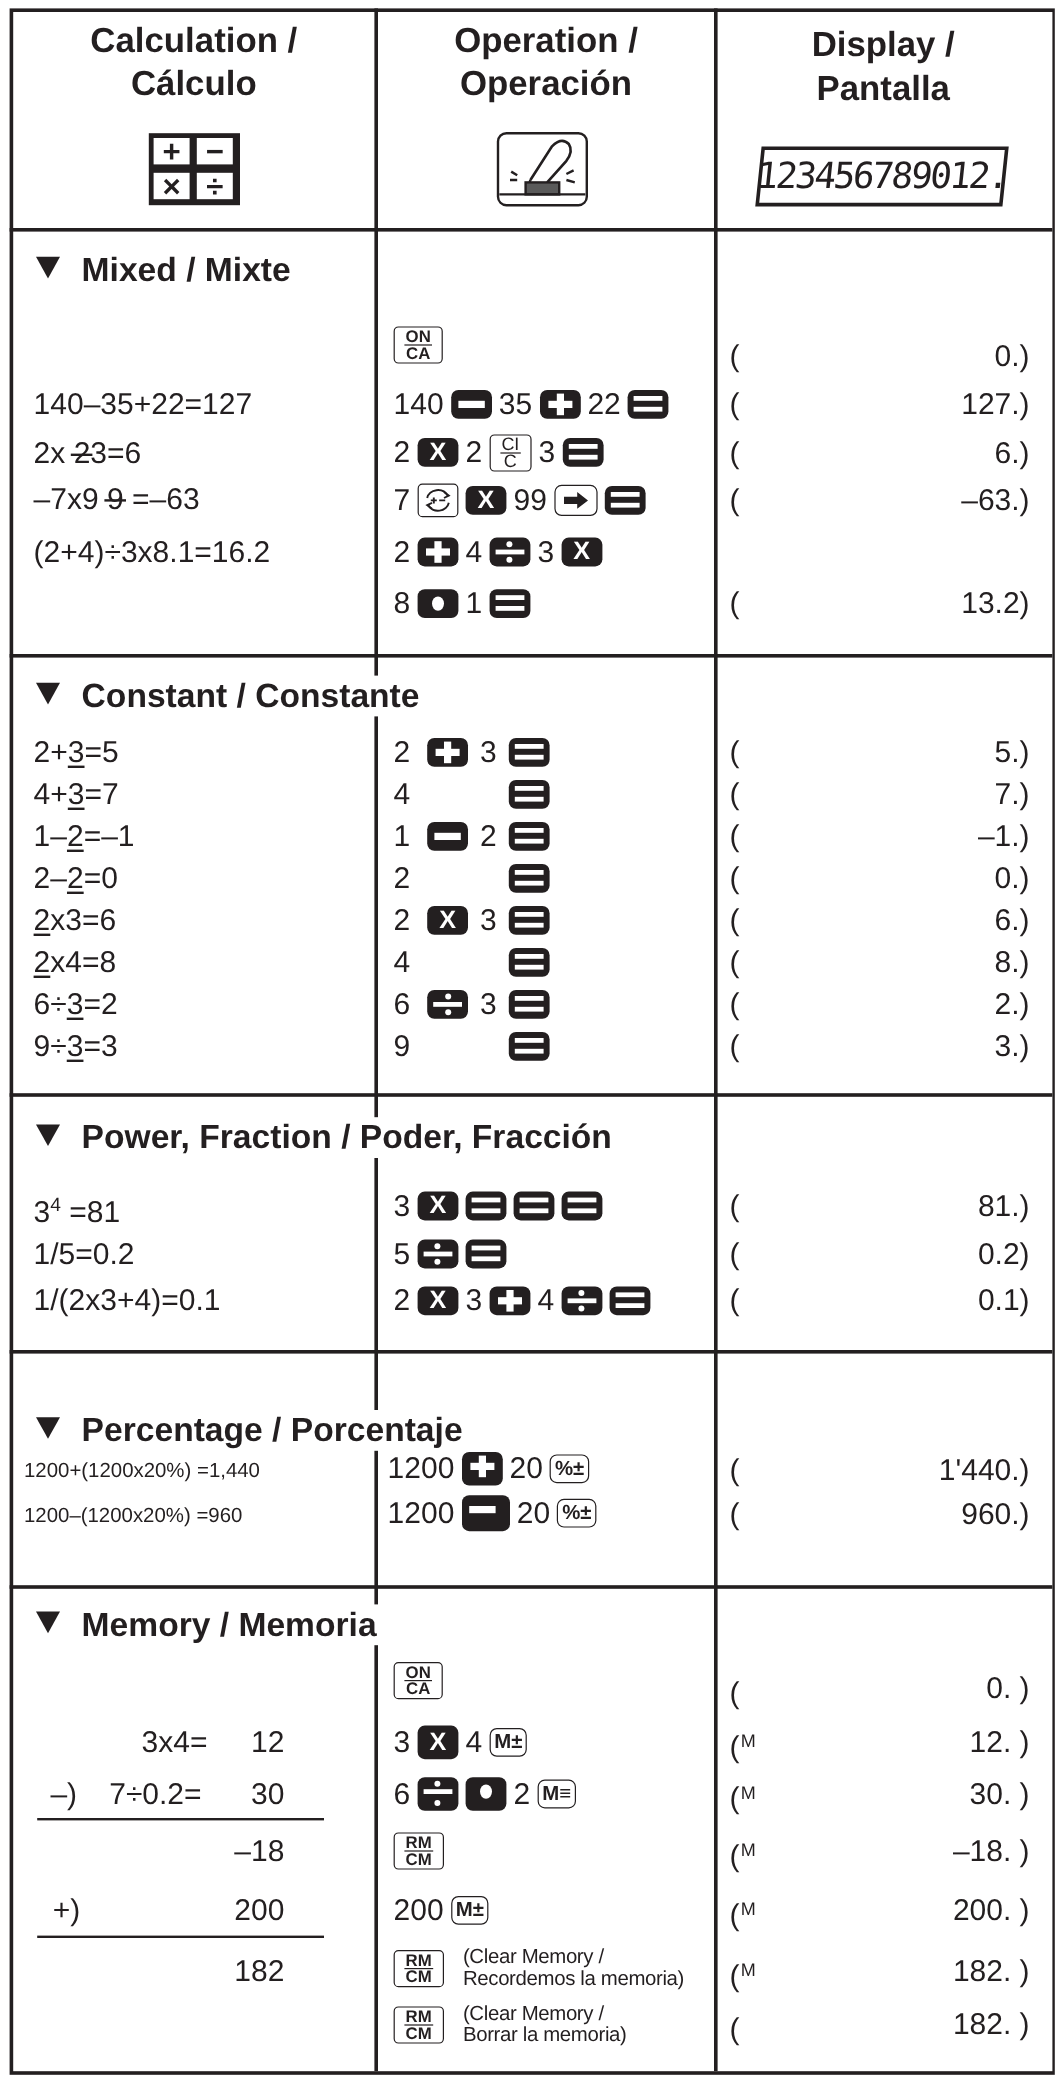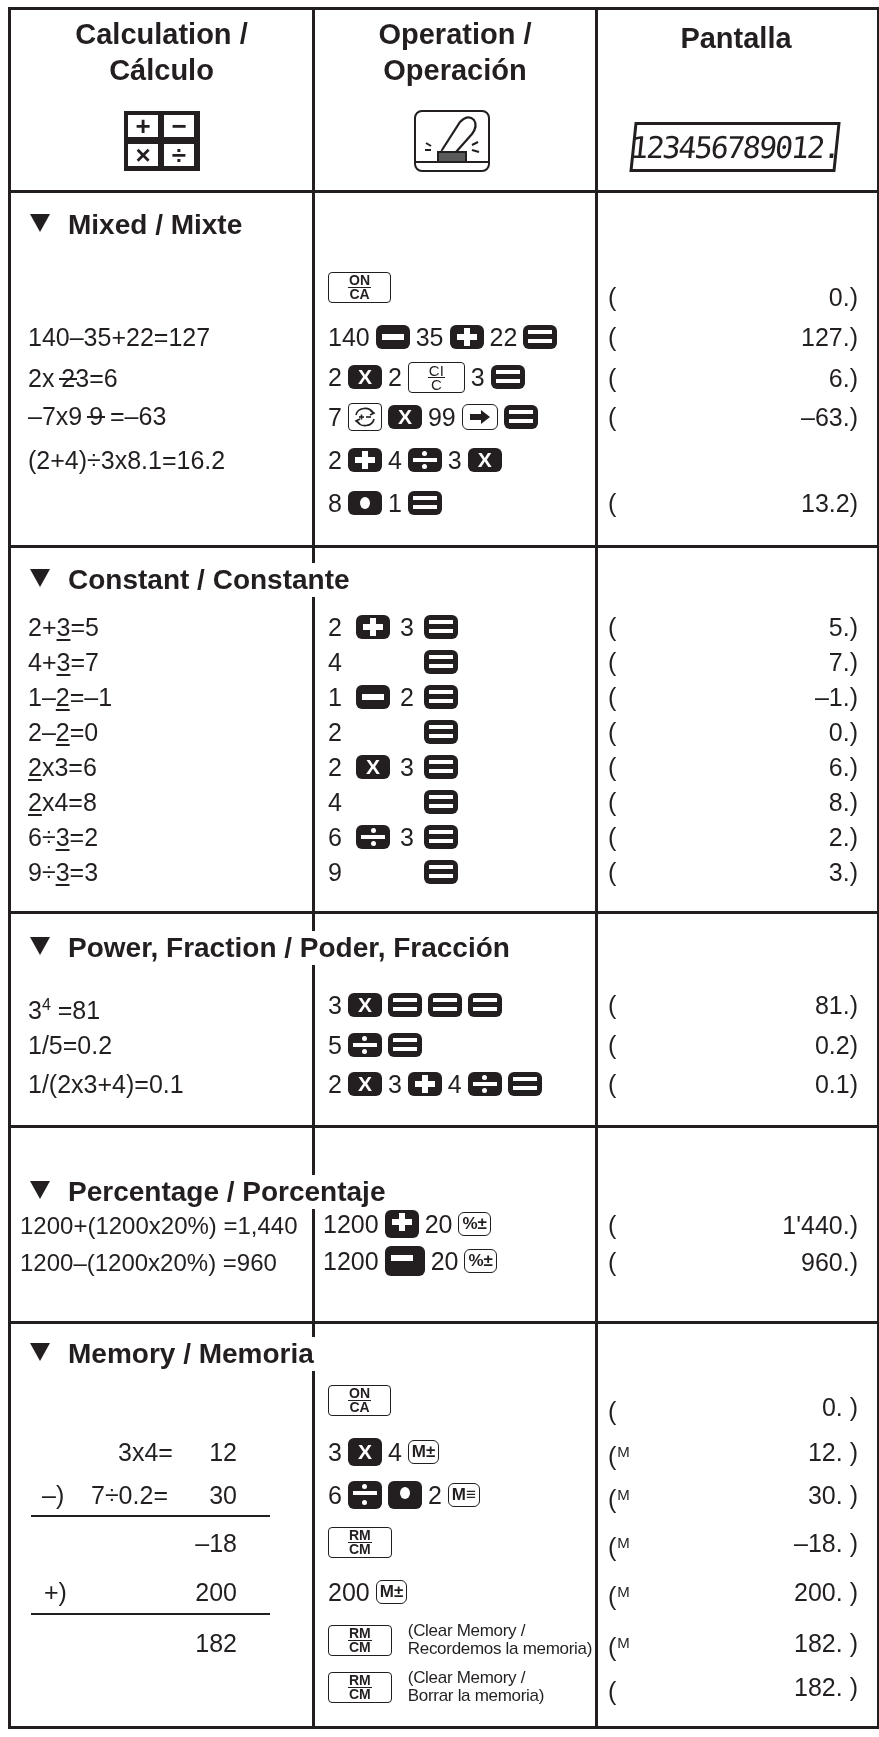--- a/index.html
+++ b/index.html
@@ -9,21 +9,21 @@
            border: 3px solid #231f20; box-sizing: content-box; }
   .hline { position: absolute; height: 3px; background: #231f20; left: 8px; width: 869px; }
   .vline { position: absolute; width: 3px; background: #231f20; }
   .hdr { position: absolute; text-align: center; font-weight: bold; font-size: 29px; line-height: 36px; }
   .sec-title { position: absolute; left: 30px; font-weight: bold; font-size: 28px; line-height: 34px;
                background: #fff; padding-right: 4px; white-space: nowrap; }
   .sec-title .tri { display: inline-block; width: 0; height: 0; border-left: 10px solid transparent;
                     border-right: 10px solid transparent; border-top: 18px solid #231f20;
                     margin-right: 18px; vertical-align: 2px; }
   .calc { position: absolute; left: 28px; font-size: 25px; line-height: 30px; white-space: nowrap; }
-  .calc.small { font-size: 24px; left: 20px; }
+  .calc.small { font-size: 17px; left: 20px; }
   .calc u { text-decoration: underline; text-underline-offset: 3px; }
   .strike { position: relative; }
   .strike::after { content: ""; position: absolute; left: -2px; right: -2px; top: 50%; height: 2px; background: #231f20; }
   .op { position: absolute; left: 328px; font-size: 25px; line-height: 32px; white-space: nowrap;
         display: flex; align-items: center; gap: 6px; }
   .disp { position: absolute; left: 608px; width: 250px; font-size: 25px; line-height: 30px; white-space: nowrap; }
   .disp .lp { position: absolute; left: 0; top: 0; }
   .disp .lp sup { font-size: 15px; vertical-align: 8px; margin-left: 1px; }
   .disp .val { position: absolute; right: 0; top: 0; }
   
@@ -36,21 +36,21 @@
   .k.eq::after { width: 24px; height: 4px; left: 5px; top: 14px; }
   .k.plus::before { width: 20px; height: 6px; left: 7px; top: 9px; }
   .k.plus::after { width: 6px; height: 18px; left: 14px; top: 3px; }
   .k.div::before { width: 24px; height: 4px; left: 5px; top: 10px; }
   .k.div .dot1, .k.div .dot2 { position: absolute; width: 5px; height: 5px; background: #fff; border-radius: 50%; left: 14.5px; }
   .k.div .dot1 { top: 3px; } .k.div .dot2 { top: 16px; }
   .k.dot::before { content: ""; position: absolute; width: 10px; height: 12px; background: #fff; border-radius: 50%; left: 12px; top: 6px; }
   .k.mul { font-family: "Liberation Sans", sans-serif; font-size: 21px; letter-spacing: 0; }
   .ok { display: inline-flex; flex-direction: column; align-items: center; justify-content: center;
         border: 1.5px solid #231f20; border-radius: 4px; font-weight: bold; font-size: 14px; line-height: 13px;
-        padding: 1px 19px; background: #fff; }
+        padding: 1px 8px; background: #fff; }
   .ok .t { border-bottom: 1.5px solid #231f20; padding: 0 1px; }
   .ok.thin { font-weight: normal; font-size: 15px; }
   .ok.w { flex-direction: row; font-size: 17px; height: 22px; padding: 0 3px; border-radius: 6px; line-height: 20px; }
   .ok.w .m { font-weight: bold; }
   .ok.sq { width: 32px; height: 26px; padding: 0; }
   .note { display: inline-block; font-size: 17px; line-height: 18px; margin-left: 10px; letter-spacing: -0.3px; }
   .memline { position: absolute; left: 31px; width: 239px; height: 2px; background: #231f20; }
   .mrow { position: absolute; font-size: 25px; line-height: 30px; white-space: nowrap; }
   
   .icon-calc { position: absolute; left: 124px; top: 111px; width: 76px; height: 60px; background: #231f20; }
@@ -76,20 +76,21 @@
 
 <div class="hdr" style="left:11px; width:301px; top:16px;">
   <div>Calculation /</div>
   <div>Cálculo</div>
 </div>
 <div class="hdr" style="left:315px; width:280px; top:16px;">
   <div>Operation /</div>
   <div>Operación</div>
 </div>
 <div class="hdr" style="left:598px; width:276px; top:20px;">
+  <div>Display /</div>
   <div>Pantalla</div>
 </div>
 
 <div class="icon-calc">
   <div class="c" style="left:4px; top:4px;">+</div>
   <div class="c" style="left:40px; top:4px;">−</div>
   <div class="c" style="left:4px; top:33px;">×</div>
   <div class="c" style="left:40px; top:33px;">÷</div>
 </div>
 

